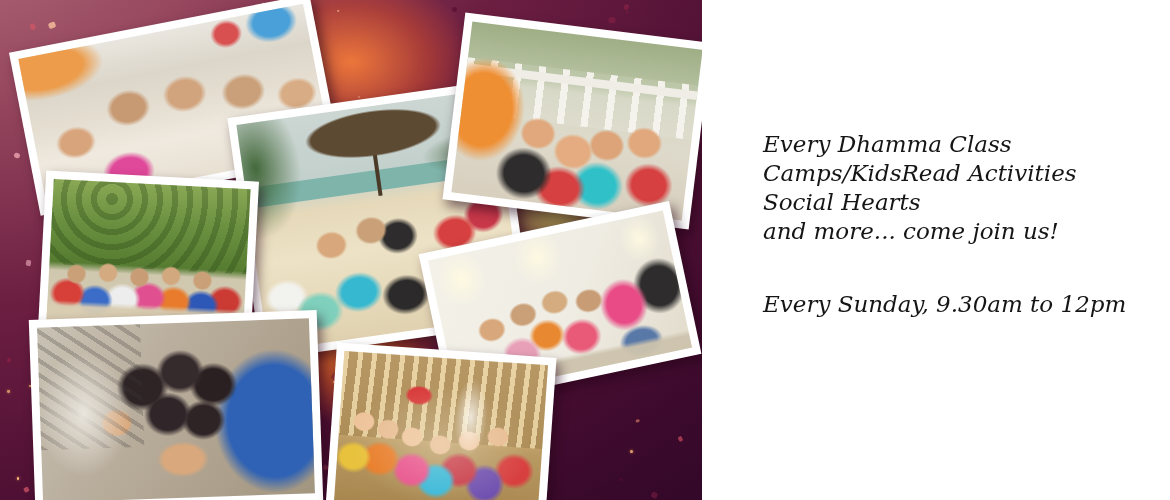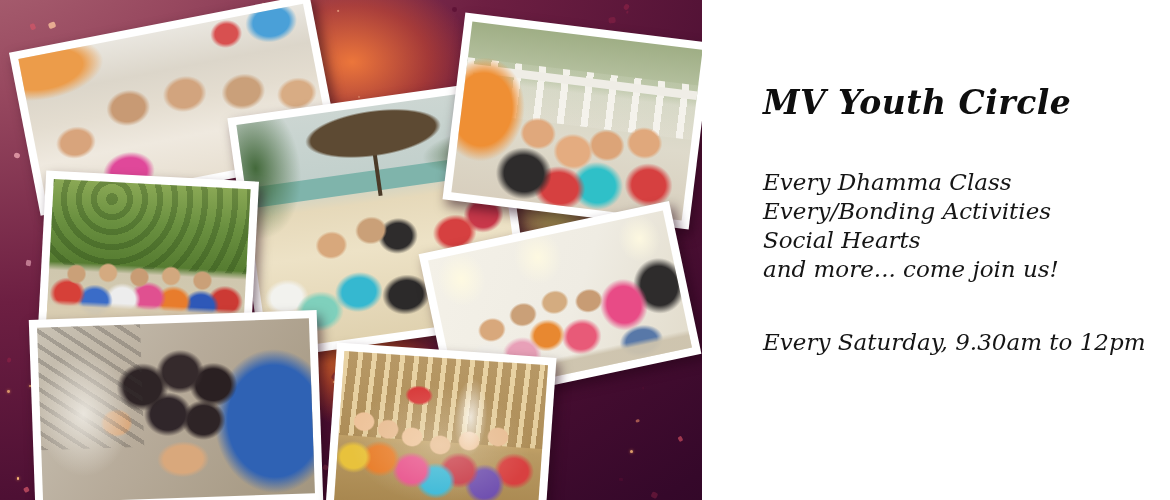--- a/index.html
+++ b/index.html
@@ -334,23 +334,22 @@
     <div class="ph ph-huddle" title="Youths huddling with hands together">
         <div class="im im-huddle"></div>
       </div>
 
     <div class="ph ph-flash" title="Group photo indoors in front of beige curtains">
         <div class="im im-flash"></div>
       </div>
   </div>
 
   <div class="info">
-    <h1 class="title">MV Youth Circle</h1>
     <div class="activities">
       <div class="activity">Every Dhamma Class</div>
-      <div class="activity">Every/Bonding Activities</div>
+      <div class="activity">Camps/KidsRead Activities</div>
       <div class="activity">Social Hearts</div>
       <div class="activity">and more... come join us!</div>
     </div>
-    <div class="schedule">Every Saturday, 9.30am to 12pm</div>
+    <div class="schedule">Every Sunday, 9.30am to 12pm</div>
   </div>
 
 </div>
 
 </body></html>

